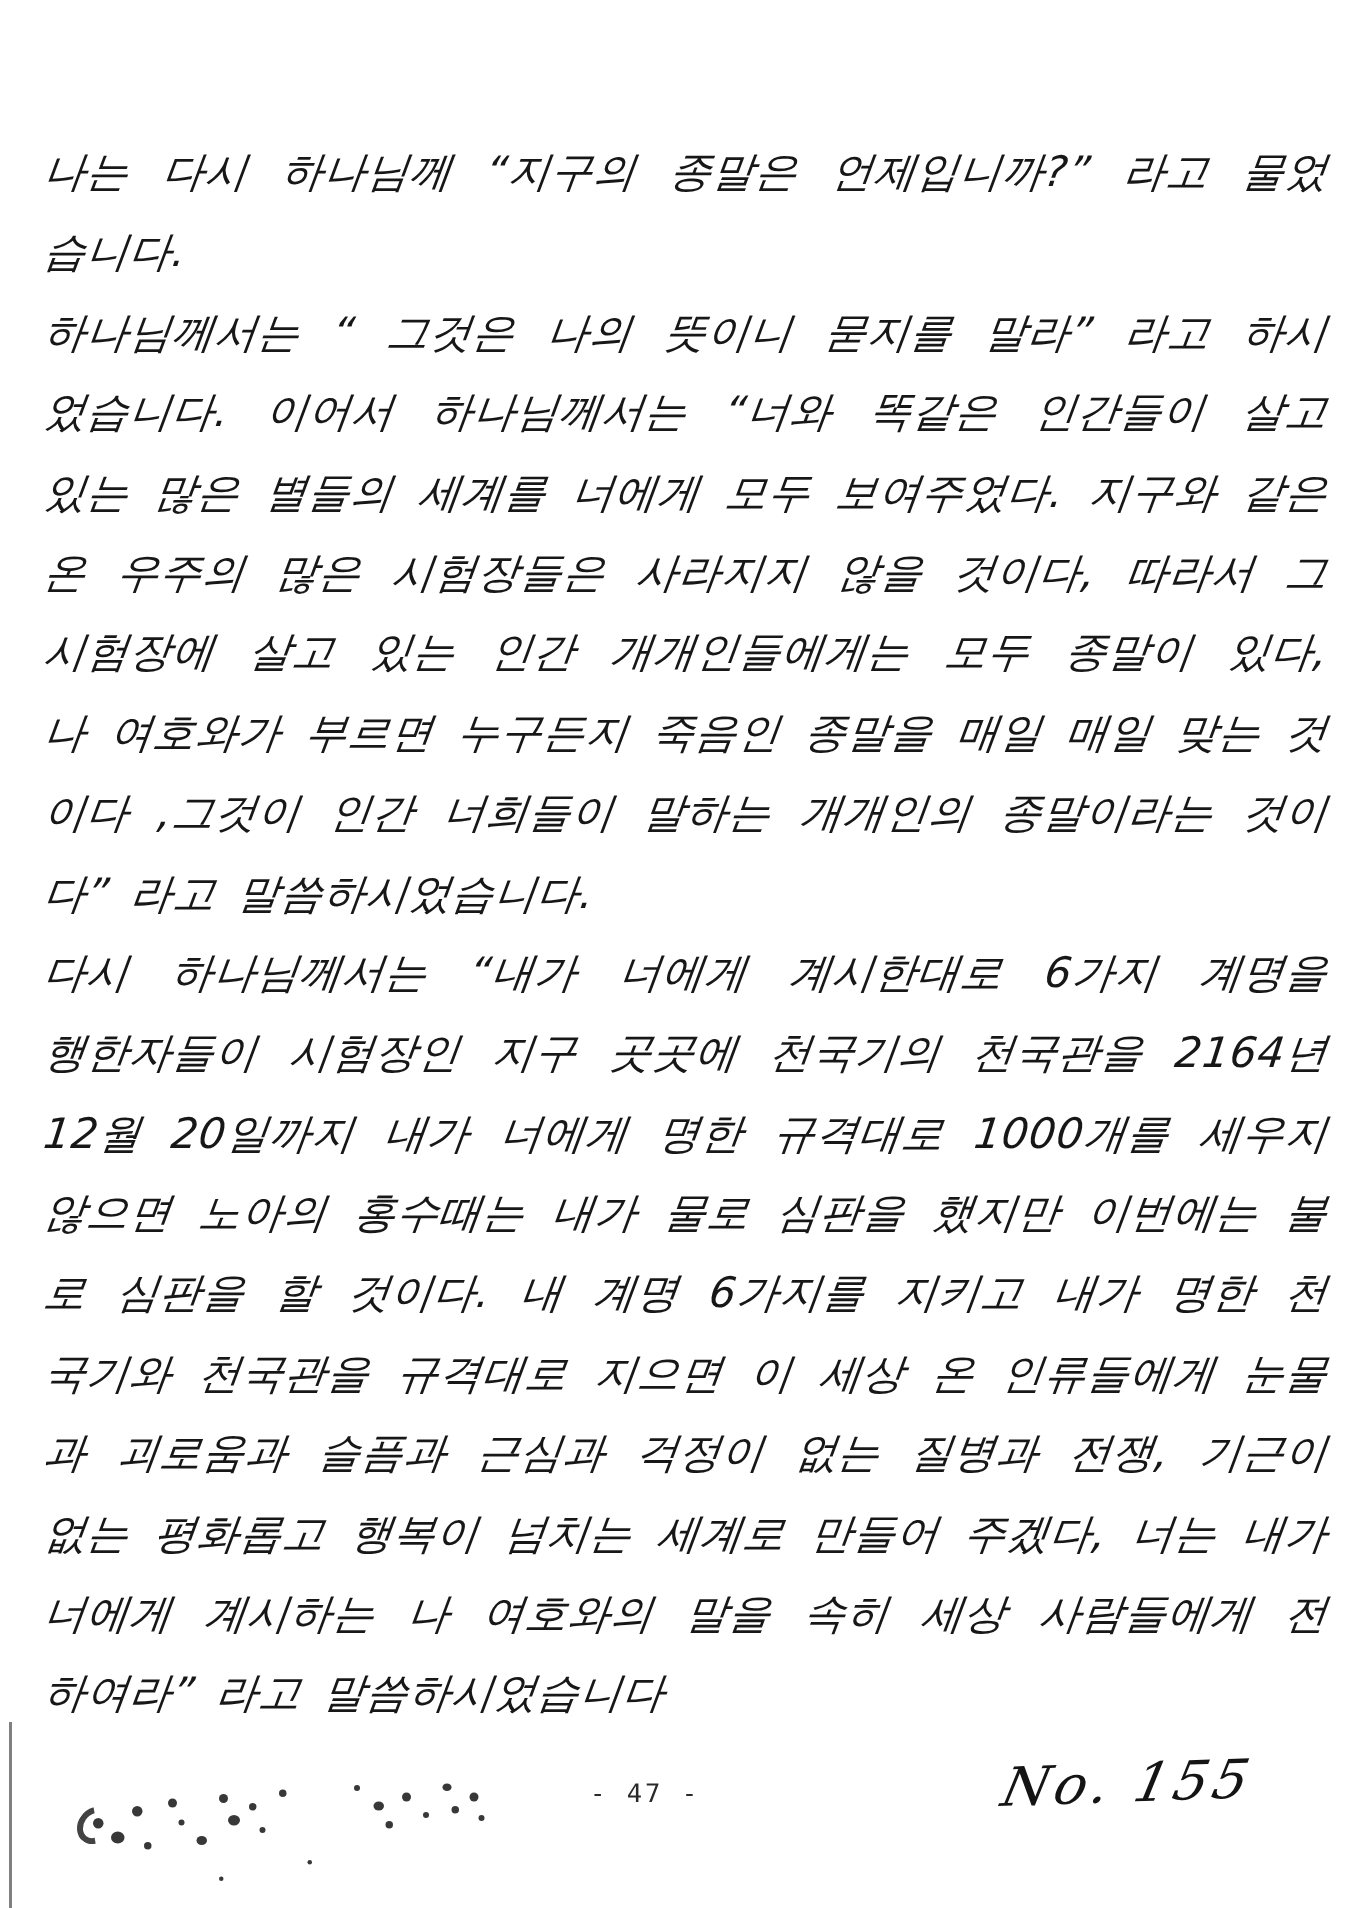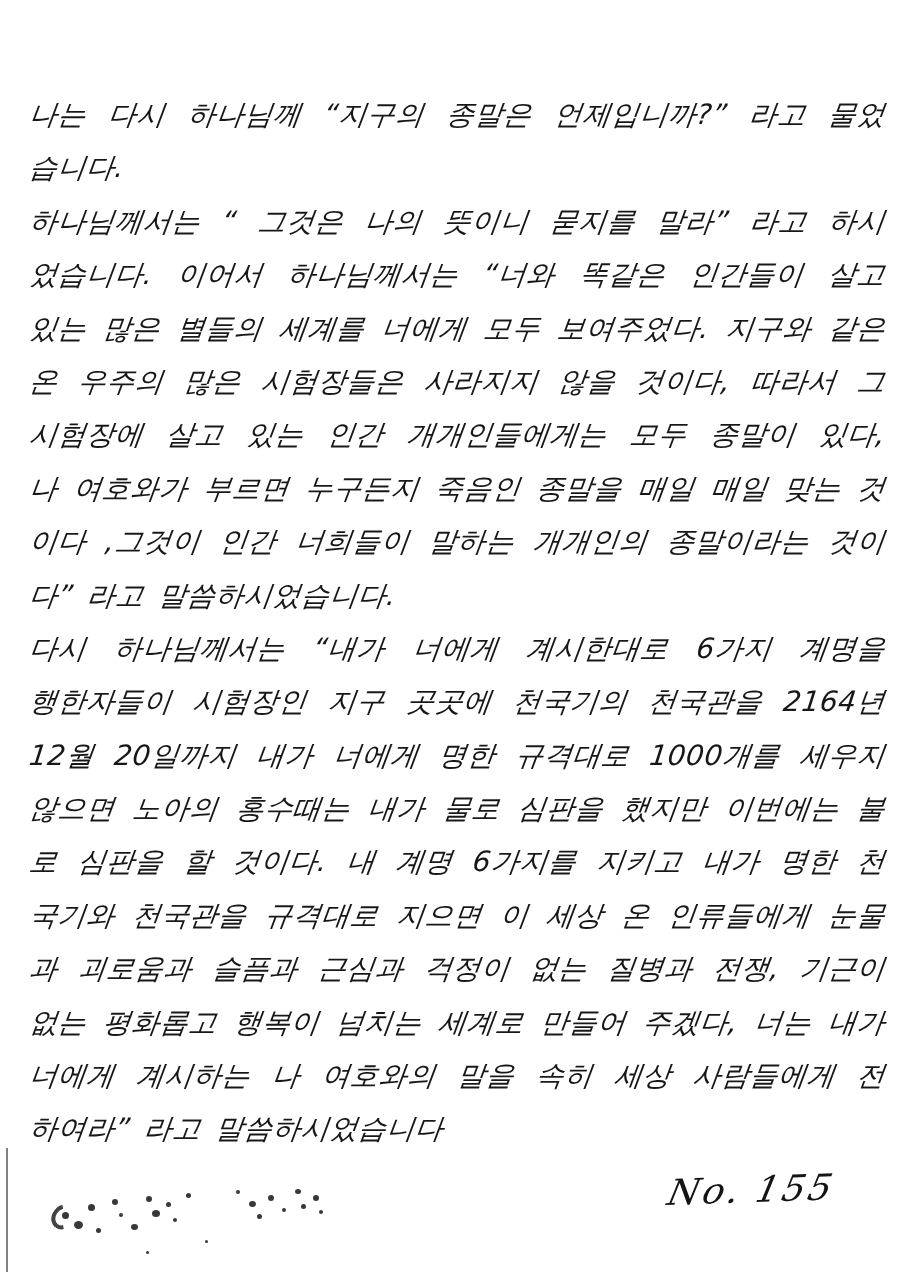--- a/index.html
+++ b/index.html
@@ -118,20 +118,21 @@
     <p class="line">12월 20일까지 내가 너에게 명한 규격대로 1000개를 세우지</p>
     <p class="line">않으면 노아의 홍수때는 내가 물로 심판을 했지만 이번에는 불</p>
     <p class="line">로 심판을 할 것이다. 내 계명 6가지를 지키고 내가 명한 천</p>
     <p class="line">국기와 천국관을 규격대로 지으면 이 세상 온 인류들에게 눈물</p>
     <p class="line">과 괴로움과 슬픔과 근심과 걱정이 없는 질병과 전쟁, 기근이</p>
     <p class="line">없는 평화롭고 행복이 넘치는 세계로 만들어 주겠다, 너는 내가</p>
     <p class="line">너에게 계시하는 나 여호와의 말을 속히 세상 사람들에게 전</p>
     <p class="line short">하여라” 라고  말씀하시었습니다</p>
   </div>
 
+  <div class="page-number">- 47 -</div>
 
   <div class="handwritten-note">No. 155</div>
 
   <div class="smudges">
     <span class="arc"></span>
     <span class="dot" style="left:62px;  top:1212px; width:7px; height:7px;"></span>
     <span class="dot" style="left:74px;  top:1221px; width:9px; height:8px;"></span>
     <span class="dot" style="left:88px;  top:1204px; width:7px; height:7px;"></span>
     <span class="dot" style="left:96px;  top:1228px; width:5px; height:5px;"></span>
     <span class="dot" style="left:112px; top:1199px; width:6px; height:6px;"></span>

